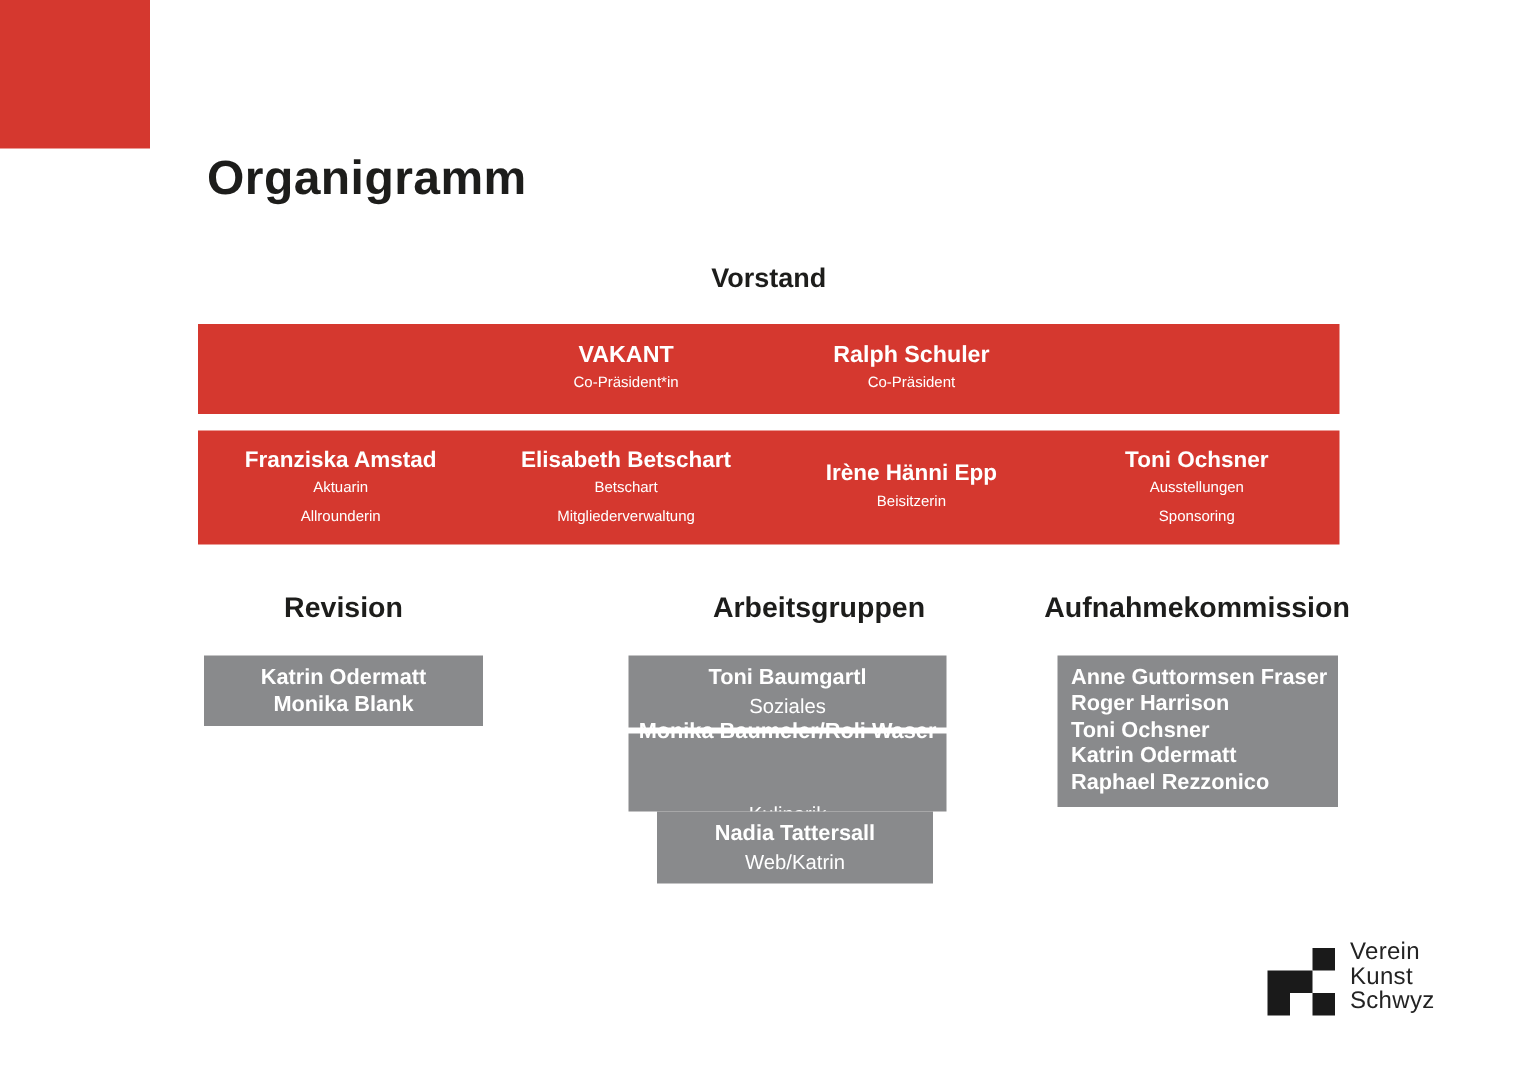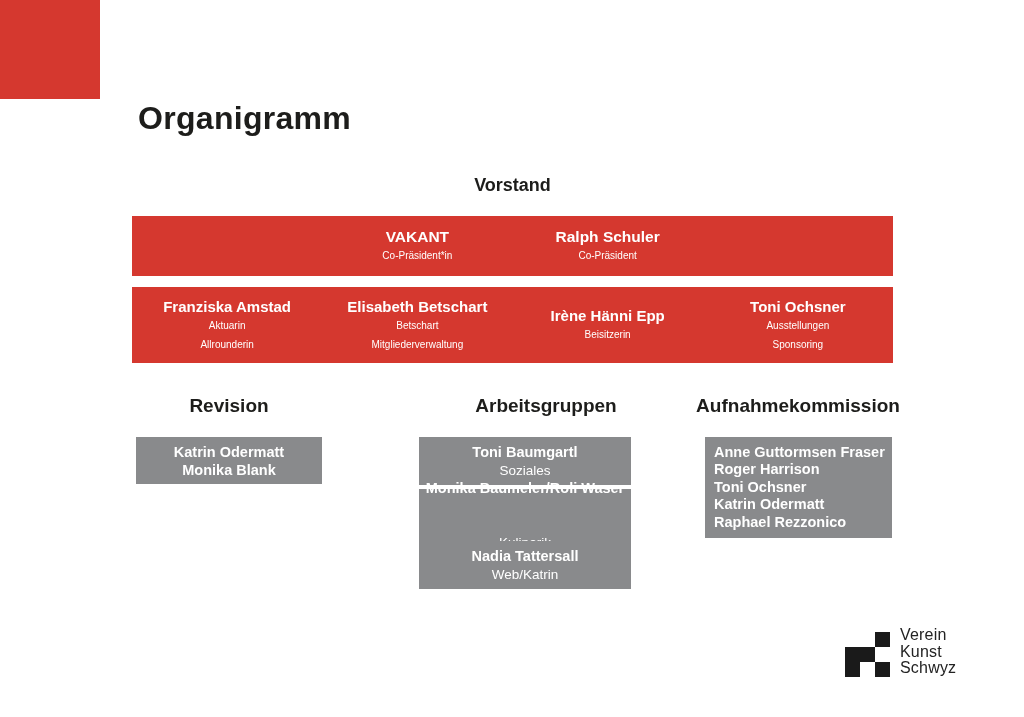--- a/index.html
+++ b/index.html
@@ -25,21 +25,21 @@
   .section-heading{position:absolute;top:395px;transform:translateX(-50%);font-size:19px;font-weight:bold;color:var(--dark);white-space:nowrap;}
   .heading-revision{left:229px;}
   .heading-arbeitsgruppen{left:546px;}
   .heading-aufnahme{left:798px;}
   .gray-box{position:absolute;background:var(--gray);color:#fff;display:flex;flex-direction:column;justify-content:center;text-align:center;}
   .box-line{font-weight:bold;font-size:14.5px;line-height:18px;}
   .group-role{font-weight:normal;font-size:13.5px;line-height:19px;}
   .revision-box{left:136px;top:437px;width:186px;height:47px;}
   .ag-box1{left:419px;top:437px;width:212px;height:48px;}
   .ag-box2{left:419px;top:489px;width:212px;height:52px;gap:36px;}
-  .ag-box3{left:419px;top:541px;width:212px;height:48px;}
+  .ag-box3{left:438px;top:541px;width:184px;height:48px;}
   .aufnahme-box{left:705px;top:437px;width:187px;height:101px;text-align:left;padding-left:9px;box-sizing:border-box;}
   .aufnahme-box .box-line{line-height:17.5px;}
   .logo{position:absolute;left:845px;top:627px;}
   .logo-icon{position:absolute;left:0;top:5px;width:45px;height:45px;display:grid;grid-template-columns:repeat(3,1fr);grid-template-rows:repeat(3,1fr);}
   .px{width:100%;height:100%;}
   .px.f{background:#1a1a1a;}
   .logo-text{position:absolute;left:55px;top:0;font-size:16px;line-height:16.5px;color:#232323;font-weight:500;letter-spacing:.2px;}
 </style>
 </head>
 <body>

